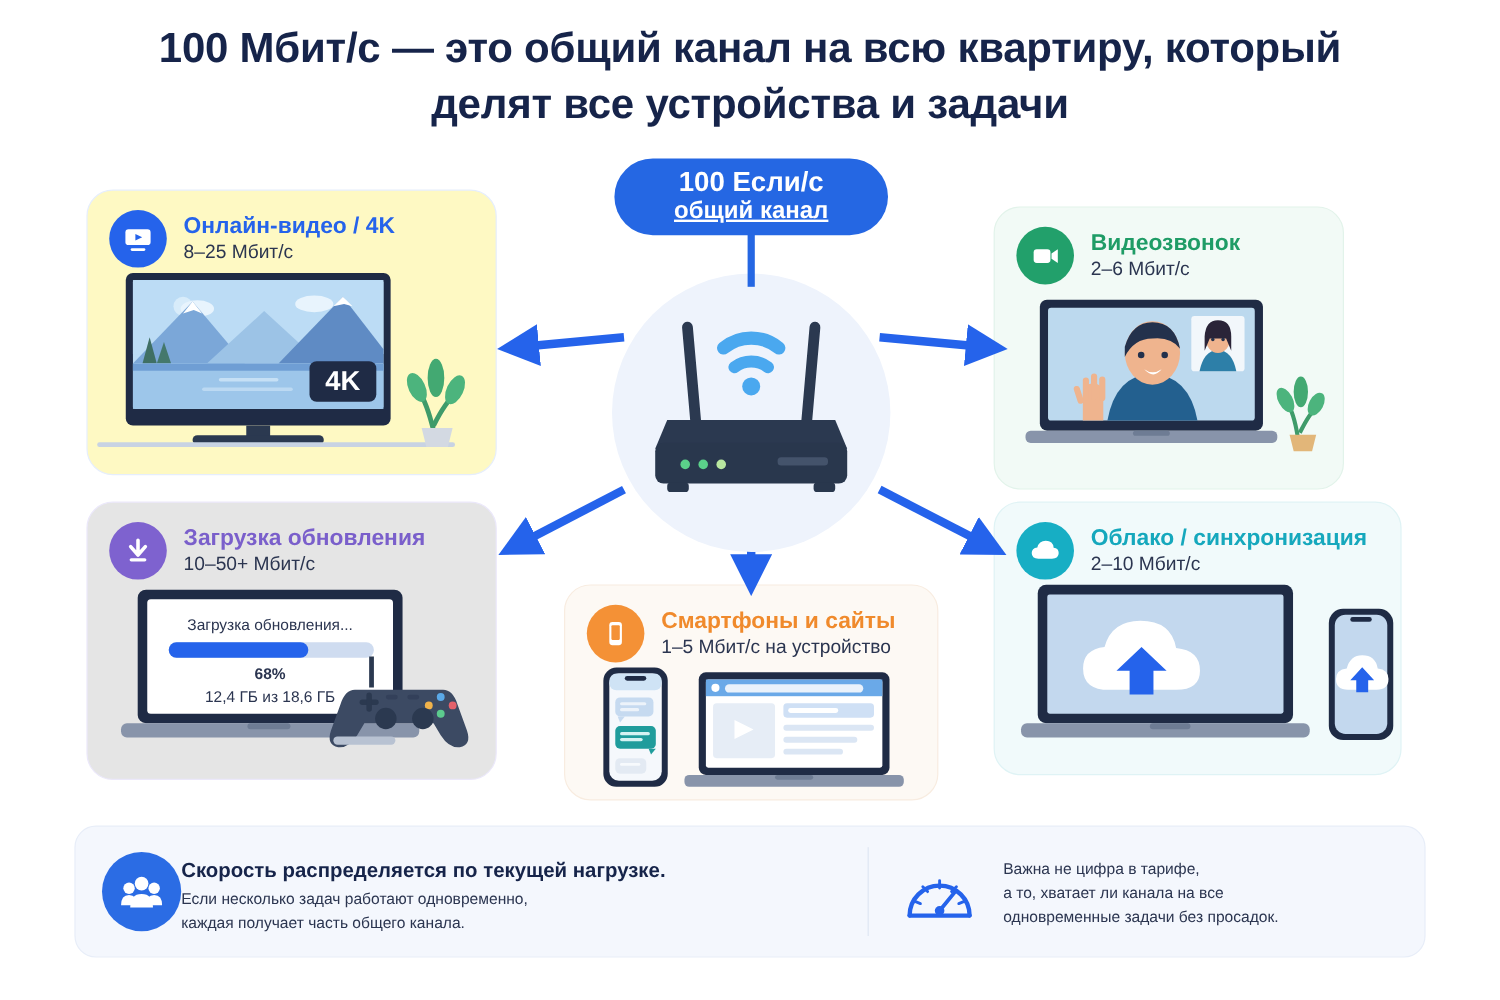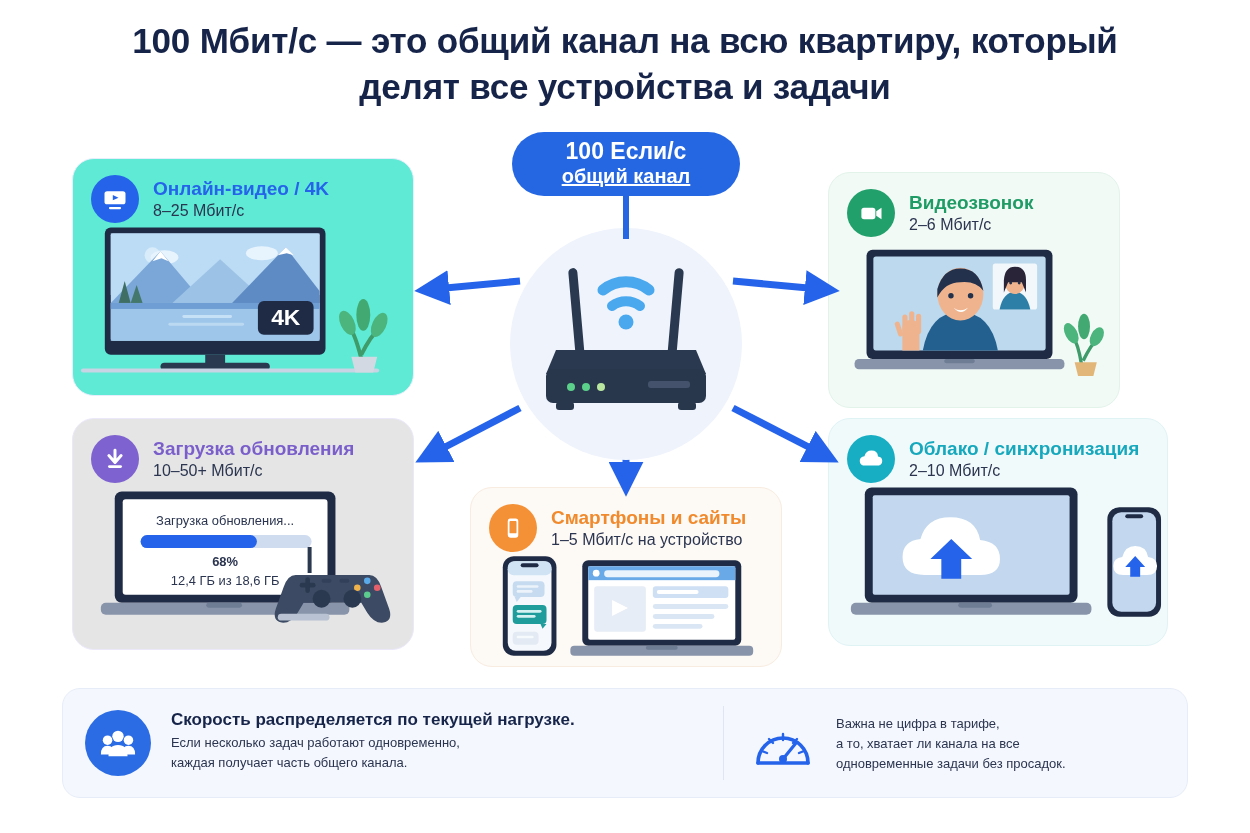--- a/index.html
+++ b/index.html
@@ -24,21 +24,21 @@
   }
 
   
   .card {
     position: absolute;
     border-radius: 22px;
     background: #f4f7fd;
     border: 1px solid #e7edf8;
     overflow: hidden;
   }
-  .card.tint-blue   { background: #5eead4; border-color: #e6eefc; }
+  .card.tint-blue   { background: #fef9c3; border-color: #e6eefc; }
   .card.tint-green  { background: #f2faf6; border-color: #e2f3ea; }
   .card.tint-purple { background: #e5e5e5; border-color: #ebe8fa; }
   .card.tint-cyan   { background: #f1fafb; border-color: #dff3f5; }
   .card.tint-orange { background: #fdf9f4; border-color: #f8ece0; }
 
   .card-head { display: flex; align-items: center; gap: 14px; padding: 16px 18px 0 18px; }
   .badge-icon {
     width: 48px; height: 48px; border-radius: 50%;
     display: flex; align-items: center; justify-content: center;
     flex: 0 0 48px;
@@ -79,21 +79,21 @@
   .hub-art { position: absolute; left: 510px; top: 228px; width: 232px; height: 232px; z-index: 3; }
 
   svg { display: block; }
 
   
   .bottom {
     position: absolute; left: 62px; top: 688px; width: 1126px; height: 110px;
     background: #f4f7fd; border: 1px solid #e7edf8; border-radius: 18px;
     display: flex; align-items: center;
   }
-  .bottom-left { display: flex; align-items: flex-start; gap: 20px; padding-left: 22px; width: 660px; }
+  .bottom-left { display: flex; align-items: flex-end; padding-left: 22px; width: 660px; }
   .bottom-divider { width: 1px; height: 74px; background: #dfe6f3; }
   .bottom-right { display: flex; align-items: center; gap: 22px; padding-left: 28px; }
   .people-badge {
     width: 66px; height: 66px; border-radius: 50%; background: #2b6ce4;
     display: flex; align-items: center; justify-content: center; flex: 0 0 66px;
   }
   .bt-lines { display: flex; flex-direction: column; gap: 5px; }
   .bt-strong { font-size: 17px; font-weight: 700; color: #16244a; }
   .bt-line { font-size: 13px; color: #2b3550; }
 

